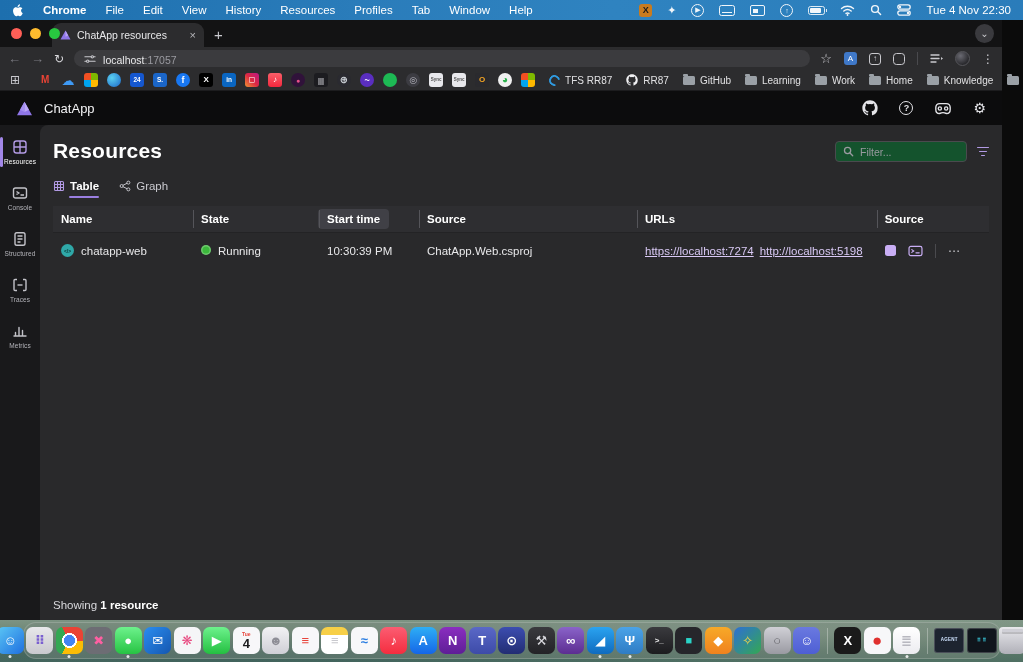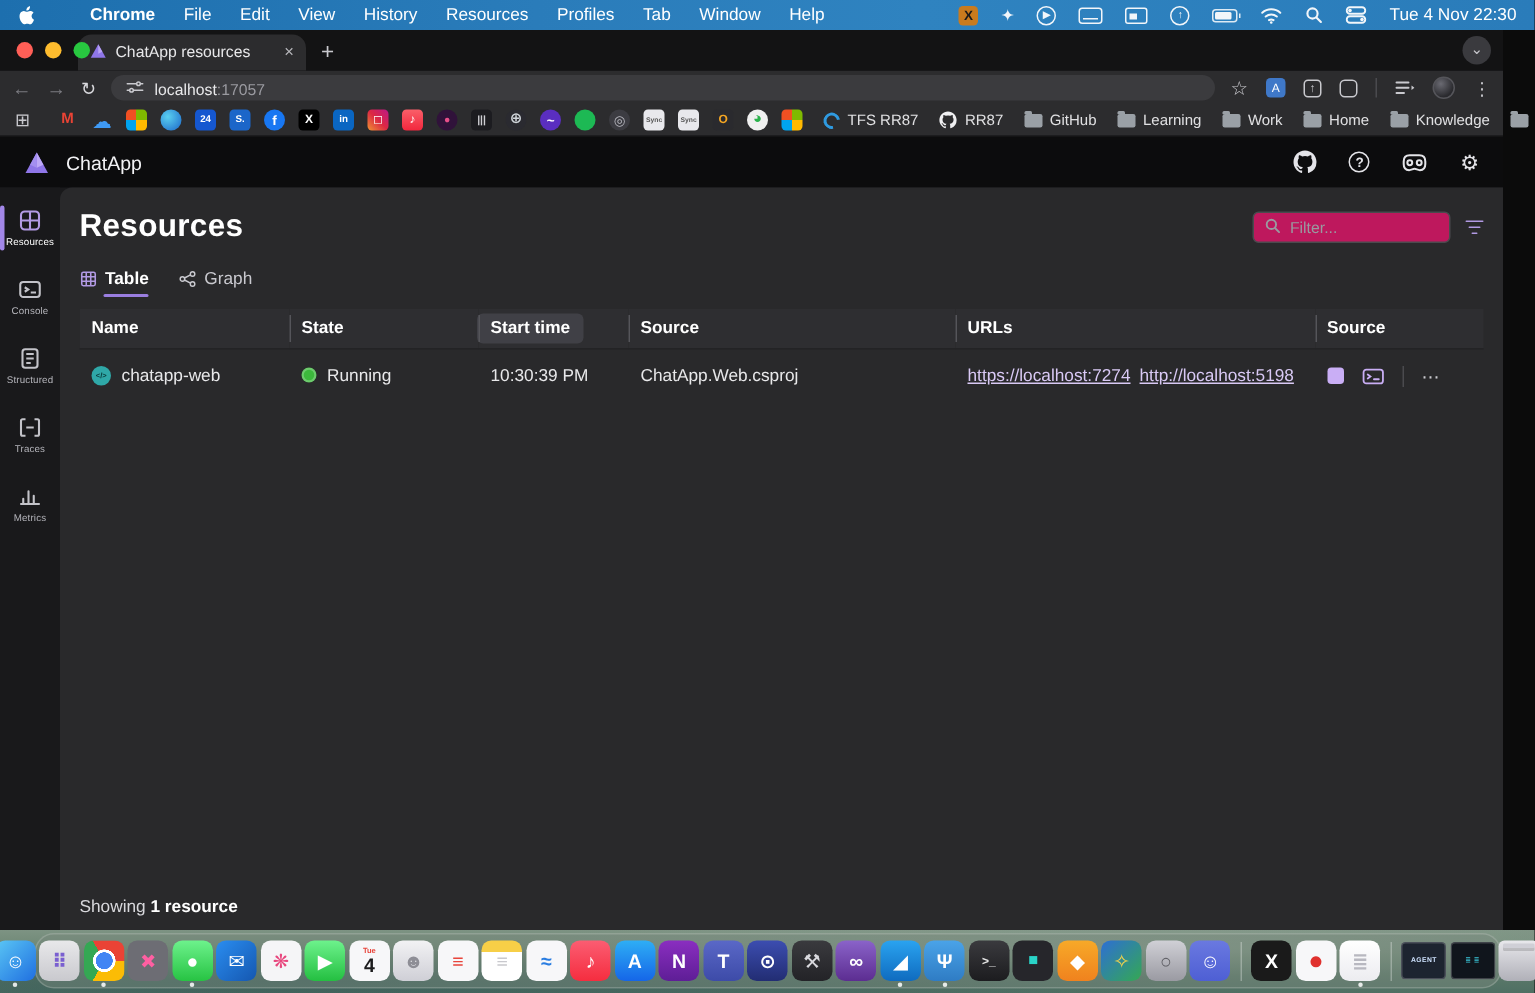--- a/index.html
+++ b/index.html
@@ -6,21 +6,21 @@
   html,body { width:1023px; height:662px; overflow:hidden; background:#0b0b0b;
     font-family:"Liberation Sans","DejaVu Sans",sans-serif; -webkit-font-smoothing:antialiased; }
 
   
   .menubar { position:absolute; left:0; top:0; width:1023px; height:20px;
     background:linear-gradient(90deg,#1d6fae 0%,#2a7cba 35%,#2f83c0 60%,#2a7cba 100%);
     display:flex; align-items:center; padding:0 12px; color:#fff; font-size:11.5px; }
   .mb-left { display:flex; align-items:center; gap:19px; }
   .apple { width:12px; height:14px; display:inline-flex; align-items:center; }
   .mb-menu { white-space:nowrap; }
-  .mb-menu.first { font-weight:700;margin-left:17px; }
+  .mb-menu.first { font-weight:700; }
   .mb-right { margin-left:auto; display:flex; align-items:center; gap:15px; }
   .st-icon { display:inline-flex; align-items:center; justify-content:center; color:#f2f6fa; font-size:11px; }
   [data-name="x-app-status-icon"] { width:13px; height:13px; background:#c97b1e; color:#1a1a1a;
     border-radius:3px; font-size:9px; font-weight:700; }
   .circled { width:13px; height:13px; border:1.2px solid #f2f6fa; border-radius:50%; font-size:7px; }
   [data-name="keyboard-icon"] { width:16px; height:11px; border:1.2px solid #f2f6fa; border-radius:2.5px; position:relative; }
   [data-name="keyboard-icon"]::after { content:""; position:absolute; left:2px; right:2px; bottom:1.5px; height:1.5px; background:#f2f6fa; }
   [data-name="display-icon"] { width:15px; height:11px; border:1.2px solid #f2f6fa; border-radius:2px; position:relative; }
   [data-name="display-icon"]::after { content:""; position:absolute; left:2px; top:3px; width:5px; height:4px; background:#f2f6fa; }
   [data-name="battery-icon"] { width:17px; height:9px; border:1px solid rgba(242,246,250,.9); border-radius:2.5px; position:relative; }
@@ -89,21 +89,21 @@
   .sb-label { font-size:6.5px; letter-spacing:.1px; }
   .sb-item[data-active="true"] { color:#fff; }
   .sb-item[data-active="true"] svg { stroke:#b29ae4; }
   .sb-item[data-active="true"]::before { content:""; position:absolute; left:0; top:6px; bottom:6px; width:2.5px;
     background:#a287e8; border-radius:2px; }
 
   .main { flex:1; background:#29292b; border-radius:8px 0 0 0; position:relative; padding:14px 13px 0 13px; }
   .page-titlebar { display:flex; align-items:flex-start; }
   .page-title { color:#fff; font-size:21px; font-weight:700; letter-spacing:.2px; }
   .filter-wrap { margin-left:auto; display:flex; align-items:center; gap:10px; margin-top:2px; }
-  .filter-box { width:132px; height:21px; background:#be185d; border:1px solid #4a4a4e; border-radius:4px;
+  .filter-box { width:132px; height:21px; background:#14532d; border:1px solid #4a4a4e; border-radius:4px;
     display:flex; align-items:center; gap:6px; padding:0 7px; }
   .filter-input { background:transparent; border:none; outline:none; color:#d8d8dc; font-size:10.5px; width:100%;
     font-family:"Liberation Sans",sans-serif; }
   .filter-input::placeholder { color:#9a9aa0; }
   .funnel { display:flex; flex-direction:column; gap:2.5px; align-items:center; }
   .funnel span { display:block; height:1.5px; background:#b29ae4; border-radius:1px; }
   .funnel span:nth-child(1){ width:12px; } .funnel span:nth-child(2){ width:8px; } .funnel span:nth-child(3){ width:4px; }
 
   .view-tabs { display:flex; align-items:center; gap:20px; margin-top:17px; }
   .vtab { display:flex; align-items:center; gap:5px; font-size:11.5px; color:#c9c9cf; padding-bottom:6px; position:relative; }

